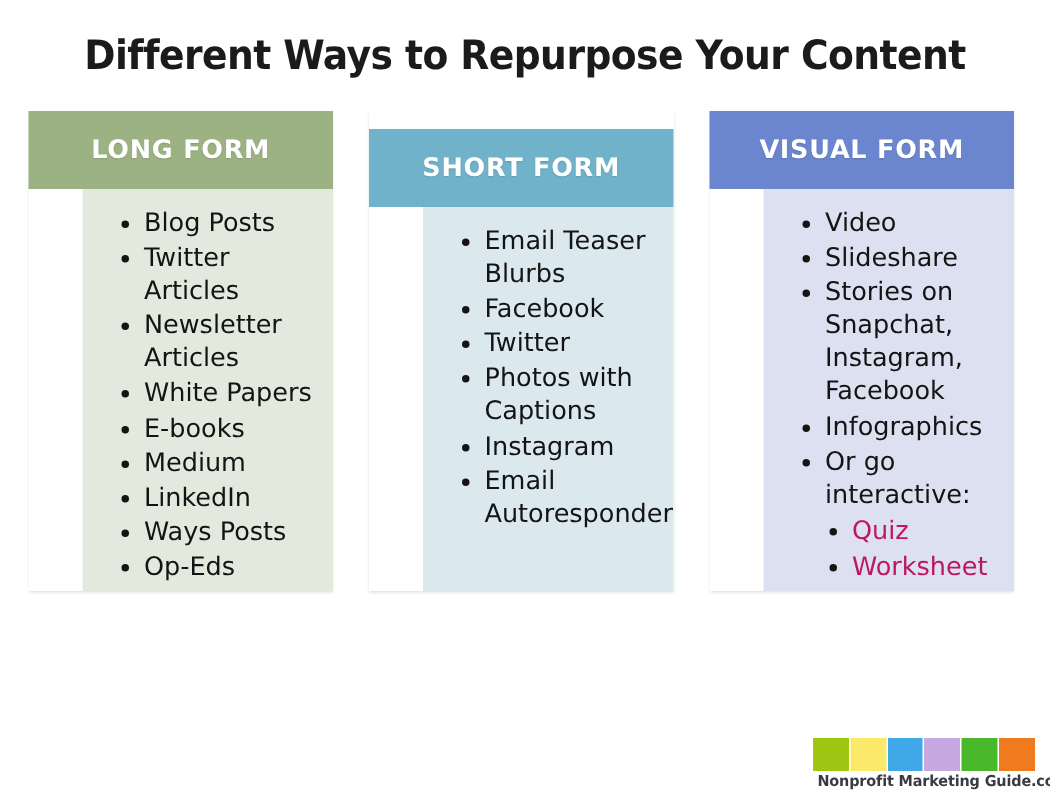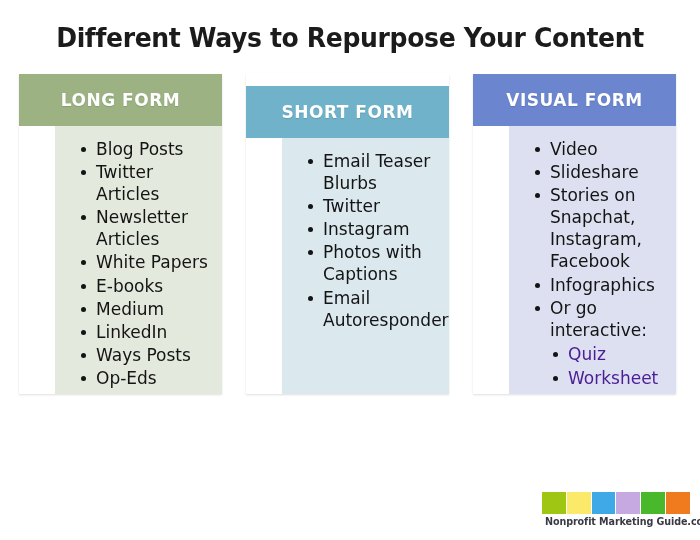--- a/index.html
+++ b/index.html
@@ -109,21 +109,21 @@
     list-style: none;
     margin: 0;
     padding: 0;
   }
 
   ul.sub-bullets > li {
     position: relative;
     font-family: "DejaVu Sans", "Liberation Sans", sans-serif;
     font-size: 17px;
     line-height: 1.3;
-    color: #4c1d95;
+    color: #be185d;
     padding-left: 18px;
     margin-top: 2px;
   }
 
   ul.sub-bullets > li::before {
     content: "";
     position: absolute;
     left: 3px;
     top: 9px;
     width: 5px;
@@ -189,23 +189,24 @@
           <li>Op-Eds</li>
         </ul>
       </div>
     </div>
 
     <div class="column">
       <div class="col-header" style="background: rgb(111, 178, 201); margin-top: 12px;">SHORT FORM</div>
       <div class="col-body" style="background: rgb(219, 233, 239);">
         <ul class="bullets">
           <li>Email Teaser Blurbs</li>
+          <li>Facebook</li>
           <li>Twitter</li>
+          <li>Photos with Captions</li>
           <li>Instagram</li>
-          <li>Photos with Captions</li>
           <li>Email Autoresponders</li>
         </ul>
       </div>
     </div>
 
     <div class="column">
       <div class="col-header" style="background: rgb(107, 133, 207);">VISUAL FORM</div>
       <div class="col-body" style="background: rgb(221, 224, 240);">
         <ul class="bullets">
           <li>Video</li>

